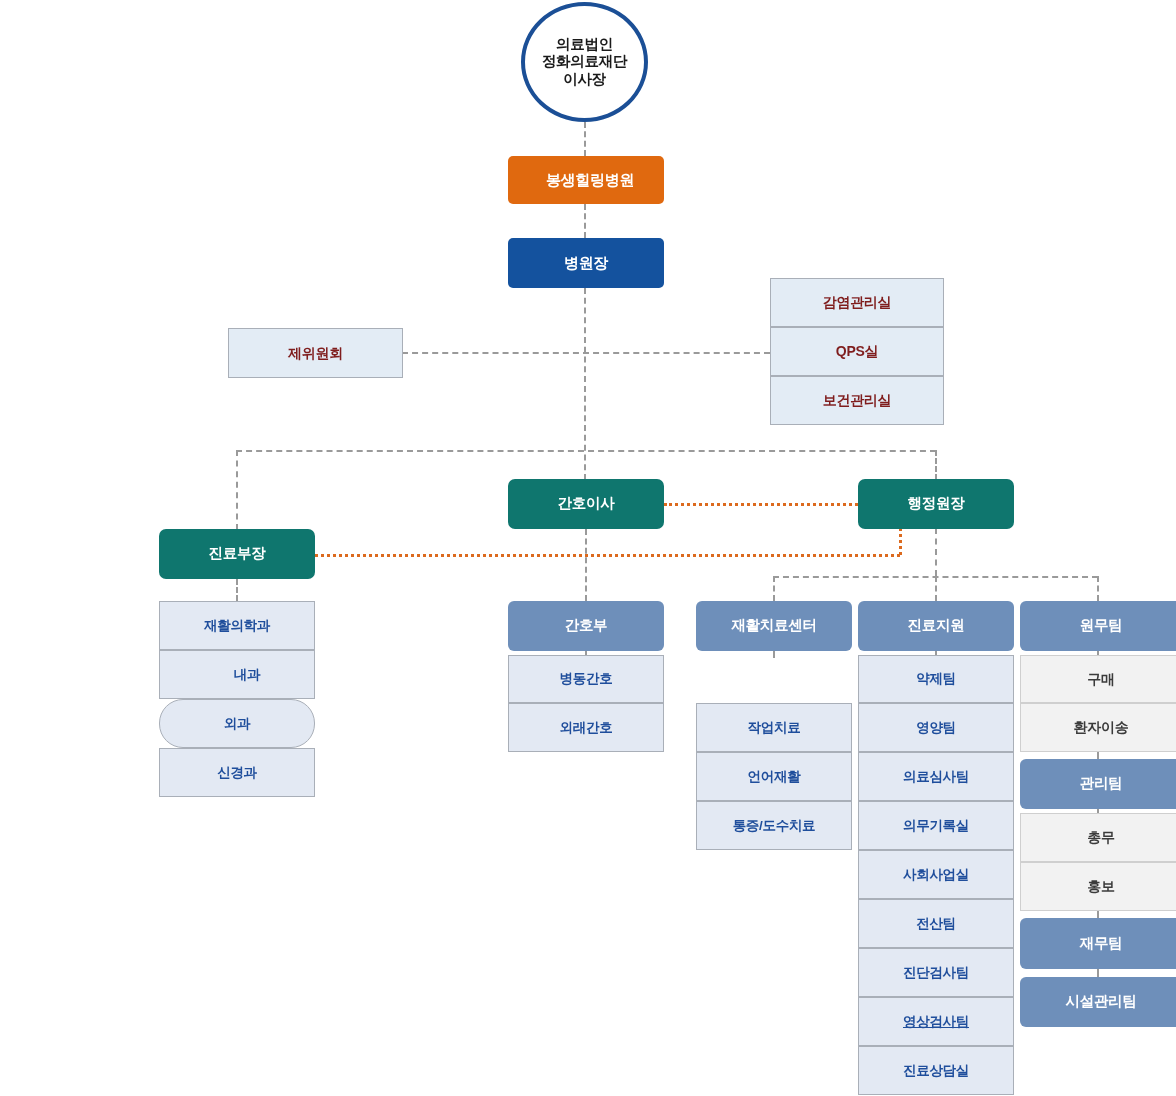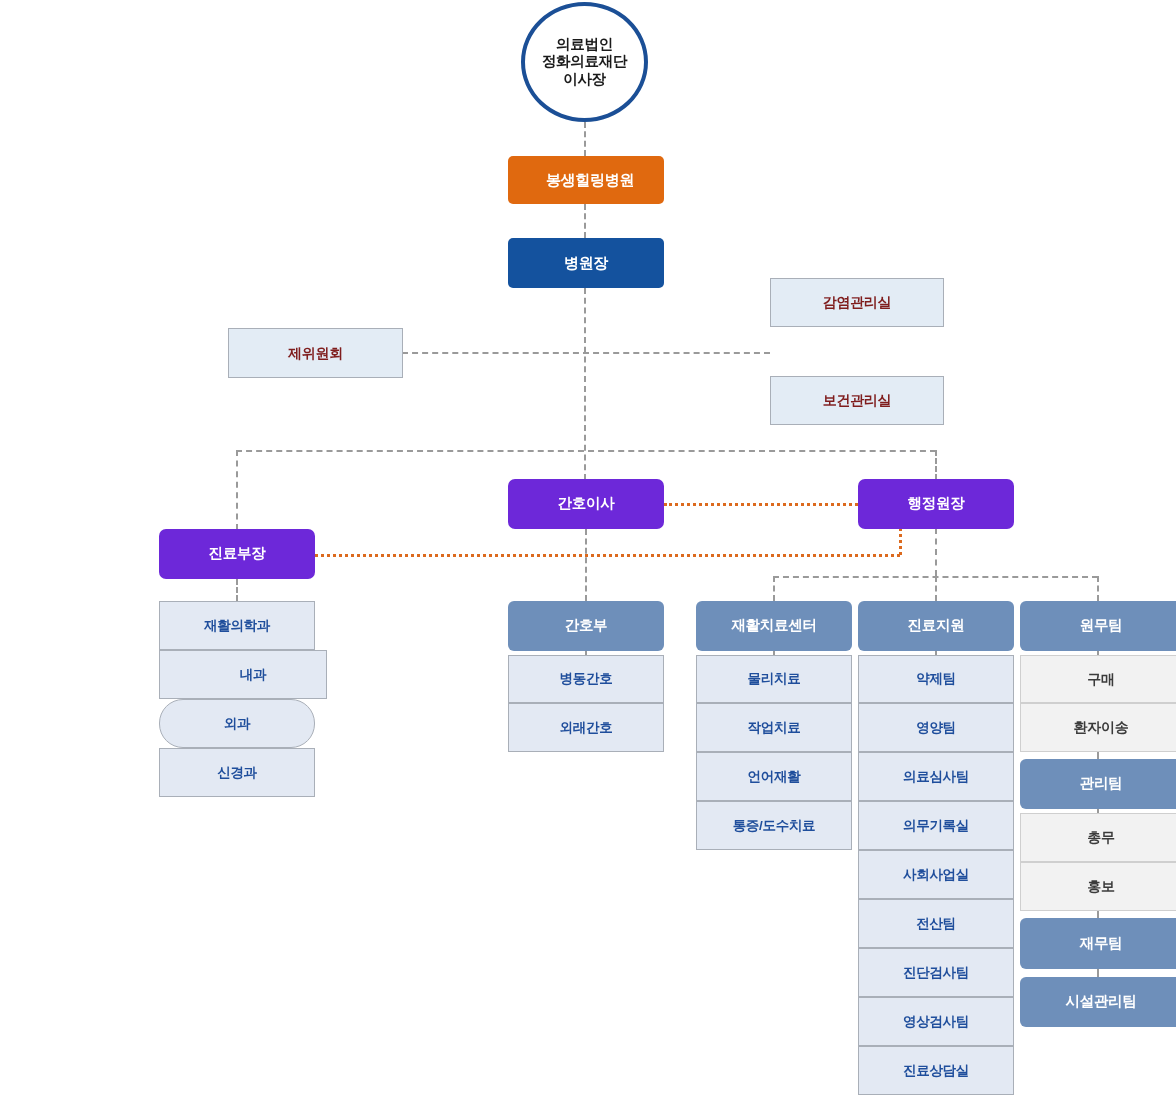--- a/index.html
+++ b/index.html
@@ -46,21 +46,21 @@
   }
   
   .navy{
     background:#14529E;
     color:#ffffff;
     font-size:15px;
     border-radius:5px;
   }
   
   .blue{
-    background:#6d28d9;
+    background:#0f766e;
     color:#ffffff;
     font-size:14.5px;
     border-radius:7px;
   }
   
   .steel{
     background:#6E8FBA;
     color:#ffffff;
     font-size:14.5px;
     border-radius:6px;
@@ -153,50 +153,50 @@
     <span>이사장</span>
   </div>
 
   <div class="node orange" style="left:508px;top:156px;width:156px;height:48px;padding-left:8px;">봉생힐링병원</div>
 
   <div class="node navy" style="left:508px;top:238px;width:156px;height:50px;">병원장</div>
 
   <div class="node paledark" style="left:228px;top:328px;width:175px;height:50px;">제위원회</div>
 
   <div class="node paledark" style="left:770px;top:278px;width:174px;height:49px;">감염관리실</div>
+  <div class="node paledark" style="left:770px;top:327px;width:174px;height:49px;">QPS실</div>
   <div class="node paledark" style="left:770px;top:376px;width:174px;height:49px;">보건관리실</div>
 
   <div class="node blue" style="left:508px;top:479px;width:156px;height:50px;">간호이사</div>
   <div class="node blue" style="left:858px;top:479px;width:156px;height:50px;">행정원장</div>
   <div class="node blue" style="left:159px;top:529px;width:156px;height:50px;">진료부장</div>
 
   <div class="node pale" style="left:159px;top:601px;width:156px;height:49px;">재활의학과</div>
-  <div class="node pale" style="left:159px;top:650px;width:168px;height:49px;padding-left:20px;">내과</div>
+  <div class="node pale" style="left:159px;top:650px;width:156px;height:49px;padding-left:20px;">내과</div>
   <div class="node pale" style="left:159px;top:699px;width:156px;height:49px;border-radius:24px;">외과</div>
   <div class="node pale" style="left:159px;top:748px;width:156px;height:49px;">신경과</div>
 
   <div class="node steel" style="left:508px;top:601px;width:156px;height:50px;">간호부</div>
   <div class="node pale" style="left:508px;top:655px;width:156px;height:48px;">병동간호</div>
   <div class="node pale" style="left:508px;top:703px;width:156px;height:49px;">외래간호</div>
 
   <div class="node steel" style="left:696px;top:601px;width:156px;height:50px;">재활치료센터</div>
-  <div class="node pale" style="left:696px;top:655px;width:156px;height:48px;">물리치료</div>
   <div class="node pale" style="left:696px;top:703px;width:156px;height:49px;">작업치료</div>
   <div class="node pale" style="left:696px;top:752px;width:156px;height:49px;">언어재활</div>
   <div class="node steel" style="left:858px;top:601px;width:156px;height:50px;">진료지원</div>
 
   <div class="node pale" style="left:696px;top:801px;width:156px;height:49px;">통증/도수치료</div>
   <div class="node pale" style="left:858px;top:655px;width:156px;height:48px;">약제팀</div>
   <div class="node pale" style="left:858px;top:703px;width:156px;height:49px;">영양팀</div>
   <div class="node pale" style="left:858px;top:752px;width:156px;height:49px;">의료심사팀</div>
   <div class="node pale" style="left:858px;top:801px;width:156px;height:49px;">의무기록실</div>
   <div class="node pale" style="left:858px;top:850px;width:156px;height:49px;">사회사업실</div>
   <div class="node pale" style="left:858px;top:899px;width:156px;height:49px;">전산팀</div>
   <div class="node pale" style="left:858px;top:948px;width:156px;height:49px;">진단검사팀</div>
-  <div class="node pale" style="left:858px;top:997px;width:156px;height:49px;">영상검사팀</div>
+  <div class="node pale" style="left:858px;top:997px;width:156px;height:49px;text-decoration:underline;">영상검사팀</div>
   <div class="node pale" style="left:858px;top:1046px;width:156px;height:49px;">진료상담실</div>
 
   <div class="node steel" style="left:1020px;top:601px;width:162px;height:50px;">원무팀</div>
   <div class="node gray" style="left:1020px;top:655px;width:162px;height:48px;">구매</div>
   <div class="node gray" style="left:1020px;top:703px;width:162px;height:49px;">환자이송</div>
   <div class="node steel" style="left:1020px;top:759px;width:162px;height:50px;">관리팀</div>
   <div class="node gray" style="left:1020px;top:813px;width:162px;height:49px;">총무</div>
   <div class="node gray" style="left:1020px;top:862px;width:162px;height:49px;">홍보</div>
   <div class="node steel" style="left:1020px;top:918px;width:162px;height:51px;">재무팀</div>
   <div class="node steel" style="left:1020px;top:977px;width:162px;height:50px;">시설관리팀</div>

